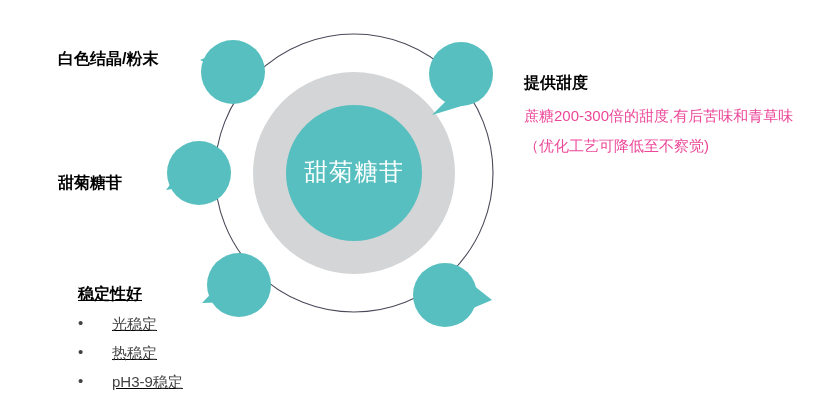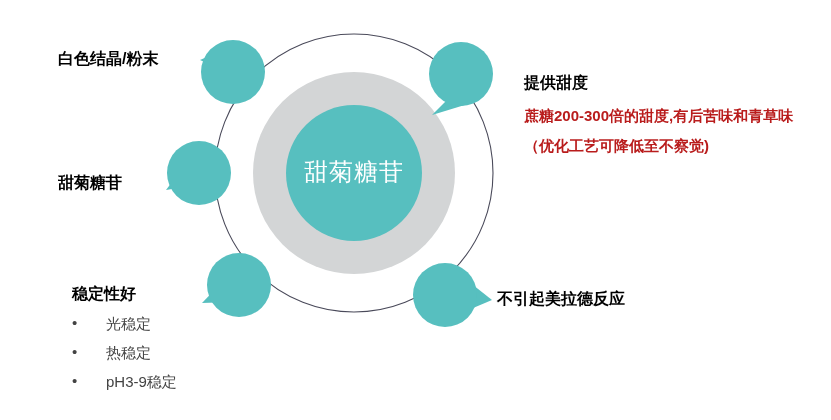--- a/index.html
+++ b/index.html
@@ -33,32 +33,32 @@
   .callout{position:absolute;}
   .callout .head{
     font-size:16px;
     font-weight:bold;
     color:#000000;
     line-height:22px;
     white-space:nowrap;
   }
   .callout .body{
     font-size:15px;
-    color:#b91c1c;
+    color:#ec4899;
     line-height:30px;
-    font-weight:700;
+    font-weight:400;
   }
   .callout.plain .head{font-weight:bold;}
 
   
   #callout-white-crystal{left:58px;top:48px;}
   
   #callout-water-soluble{left:58px;top:172px;}
   
-  #callout-stability{left:72px;top:283px;}
+  #callout-stability{left:78px;top:283px;text-decoration:underline;}
   
   #callout-sweetness{left:524px;top:72px;width:295px;}
   #callout-sweetness .body{margin-top:7px;}
   
   #callout-maillard{left:497px;top:288px;}
 
   
   ul.bullets{
     list-style:none;
     margin:4px 0 4px 0;
@@ -138,17 +138,14 @@
       <li>热稳定</li>
       <li>pH3-9稳定</li>
     </ul>
   </div>
 
   <div class="callout" id="callout-sweetness">
     <div class="head">提供甜度</div>
     <div class="body">蔗糖200-300倍的甜度,有后苦味和青草味（优化工艺可降低至不察觉)</div>
   </div>
 
-  <div class="callout plain" id="callout-maillard">
-    <div class="head">不引起美拉德反应</div>
-  </div>
 
 </div>
 
 </body></html>

